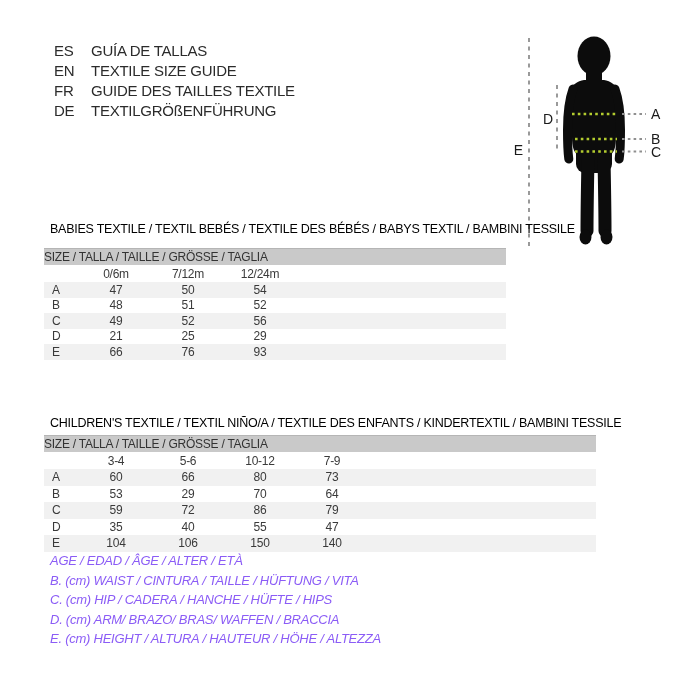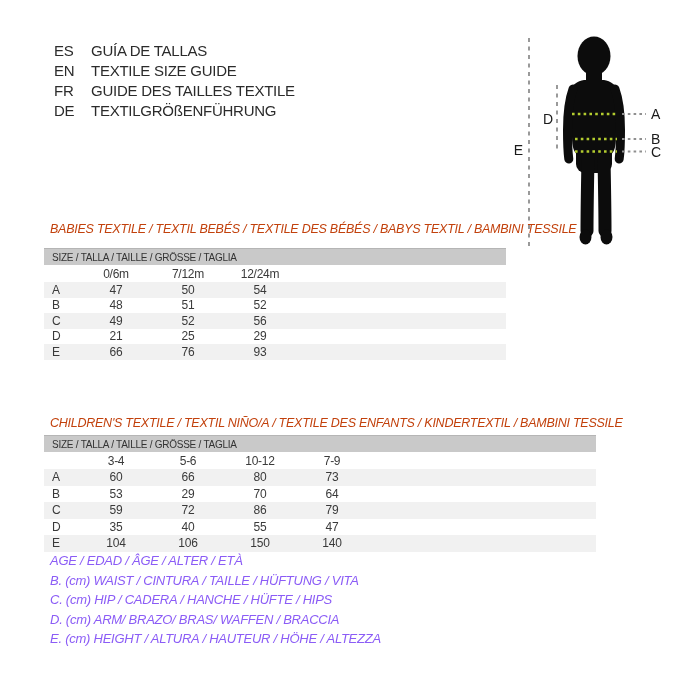--- a/index.html
+++ b/index.html
@@ -12,25 +12,25 @@
   .lang-code{display:inline-block;width:37px;}
 
   
   .figure{position:absolute;left:505px;top:25px;}
   .figure text{font-family:"Liberation Sans","DejaVu Sans",sans-serif;font-size:14px;fill:#1a1a1a;letter-spacing:0;}
 
   
   .size-table{position:absolute;}
   .size-table.babies{left:44px;top:222px;width:462px;}
   .size-table.children{left:44px;top:396px;width:552px;}
-  .table-title{font-size:12.5px;line-height:15px;padding-left:6px;white-space:nowrap;color:#c2410c;font-style:italic;}
+  .table-title{font-size:12.5px;line-height:15px;padding-left:6px;white-space:nowrap;color:#000000;}
   .babies .table-title{margin-bottom:11px;}
   .children .table-title{margin-bottom:4px;margin-top:20px;}
   .size-bar{height:17px;line-height:17px;background:#c9c9c9;border-top:1px solid #b5b5b5;
-            padding-left:8px;font-size:10px;color:#333;white-space:nowrap;box-sizing:border-box;}
+            font-size:12px;color:#333;white-space:nowrap;box-sizing:border-box;}
   .size-table table{width:100%;border-collapse:collapse;table-layout:fixed;font-size:12px;color:#3a3a3a;}
   .size-table thead tr{height:17px;}
   .babies tbody tr{height:15.5px;}
   .children tbody tr{height:16.5px;}
   tbody tr:nth-child(odd){background:#f1f1f1;}
   .size-table th,.size-table td{padding:0;font-weight:normal;text-align:center;vertical-align:middle;}
   .size-table .lbl{width:28px;text-align:left;padding-left:8px;}
   .size-table .c{width:72px;}
   .size-table .fill{width:auto;}
 

